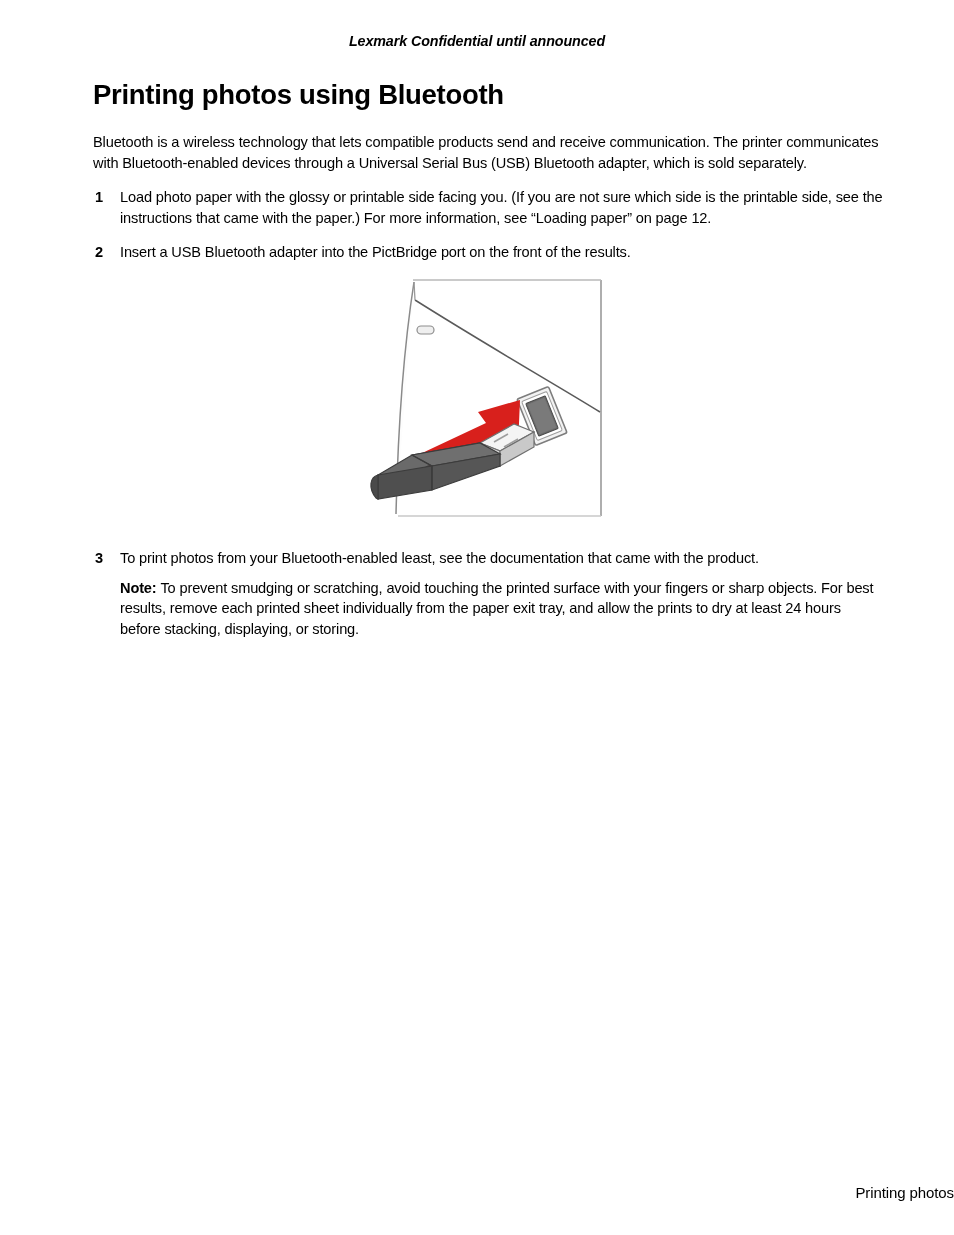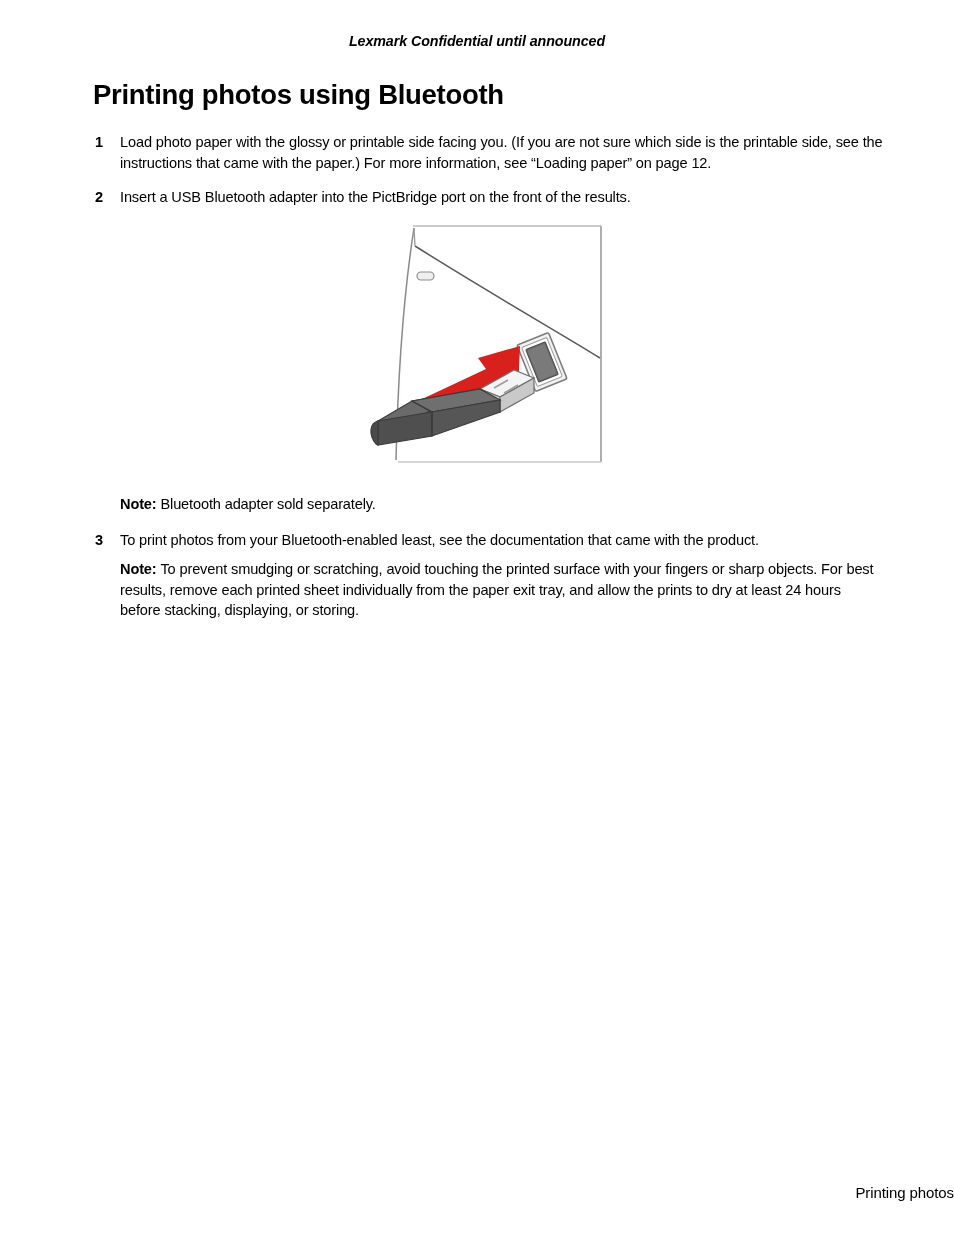--- a/index.html
+++ b/index.html
@@ -129,20 +129,21 @@
 <body>
 
 <div class="page">
 
   <div class="running-header">Lexmark Confidential until announced</div>
 
   <div class="content">
 
     <h1 class="page-title">Printing photos using Bluetooth</h1>
 
+    <p class="body-text">Bluetooth is a wireless technology that lets compatible products send and receive communication. The printer communicates with Bluetooth-enabled devices through a Universal Serial Bus (USB) Bluetooth adapter, which is sold separately.</p>
 
 
     <div class="step">
       <span class="num">1</span>
       <span>Load photo paper with the glossy or printable side facing you. (If you are not sure which side is the printable side, see the instructions that came with the paper.) For more information, see “Loading paper” on page 12.</span>
     </div>
 
     <div class="step" style="margin-bottom:8px;">
       <span class="num">2</span>
       <span>Insert a USB Bluetooth adapter into the PictBridge port on the front of the results.</span>
@@ -213,23 +214,20 @@
 
           <path d="M64 190 L132 178 L132 190 L64 214 Z" fill="#565656" stroke="#3c3c3c" stroke-width="1.2"></path>
 
           <path d="M64 190 L44 179" stroke="#3c3c3c" stroke-width="1.2" fill="none"></path>
           <path d="M64 190 L64 214" stroke="#3c3c3c" stroke-width="1.2" fill="none"></path>
         </g>
 
       </svg>
     </div>
 
-    <div class="note note-under-figure">
-      <span class="note-label">Note:</span><span>&nbsp;</span><span>Bluetooth adapter sold separately.</span>
-    </div>
 
     <div class="step" style="margin-bottom:9px;">
       <span class="num">3</span>
       <span>To print photos from your Bluetooth-enabled least, see the documentation that came with the product.</span>
     </div>
 
     <div class="note">
       <span class="note-label">Note:</span><span>&nbsp;</span><span>To prevent smudging or scratching, avoid touching the printed surface with your fingers or sharp objects. For best results, remove each printed sheet individually from the paper exit tray, and allow the prints to dry at least 24 hours before stacking, displaying, or storing.</span>
     </div>
 

